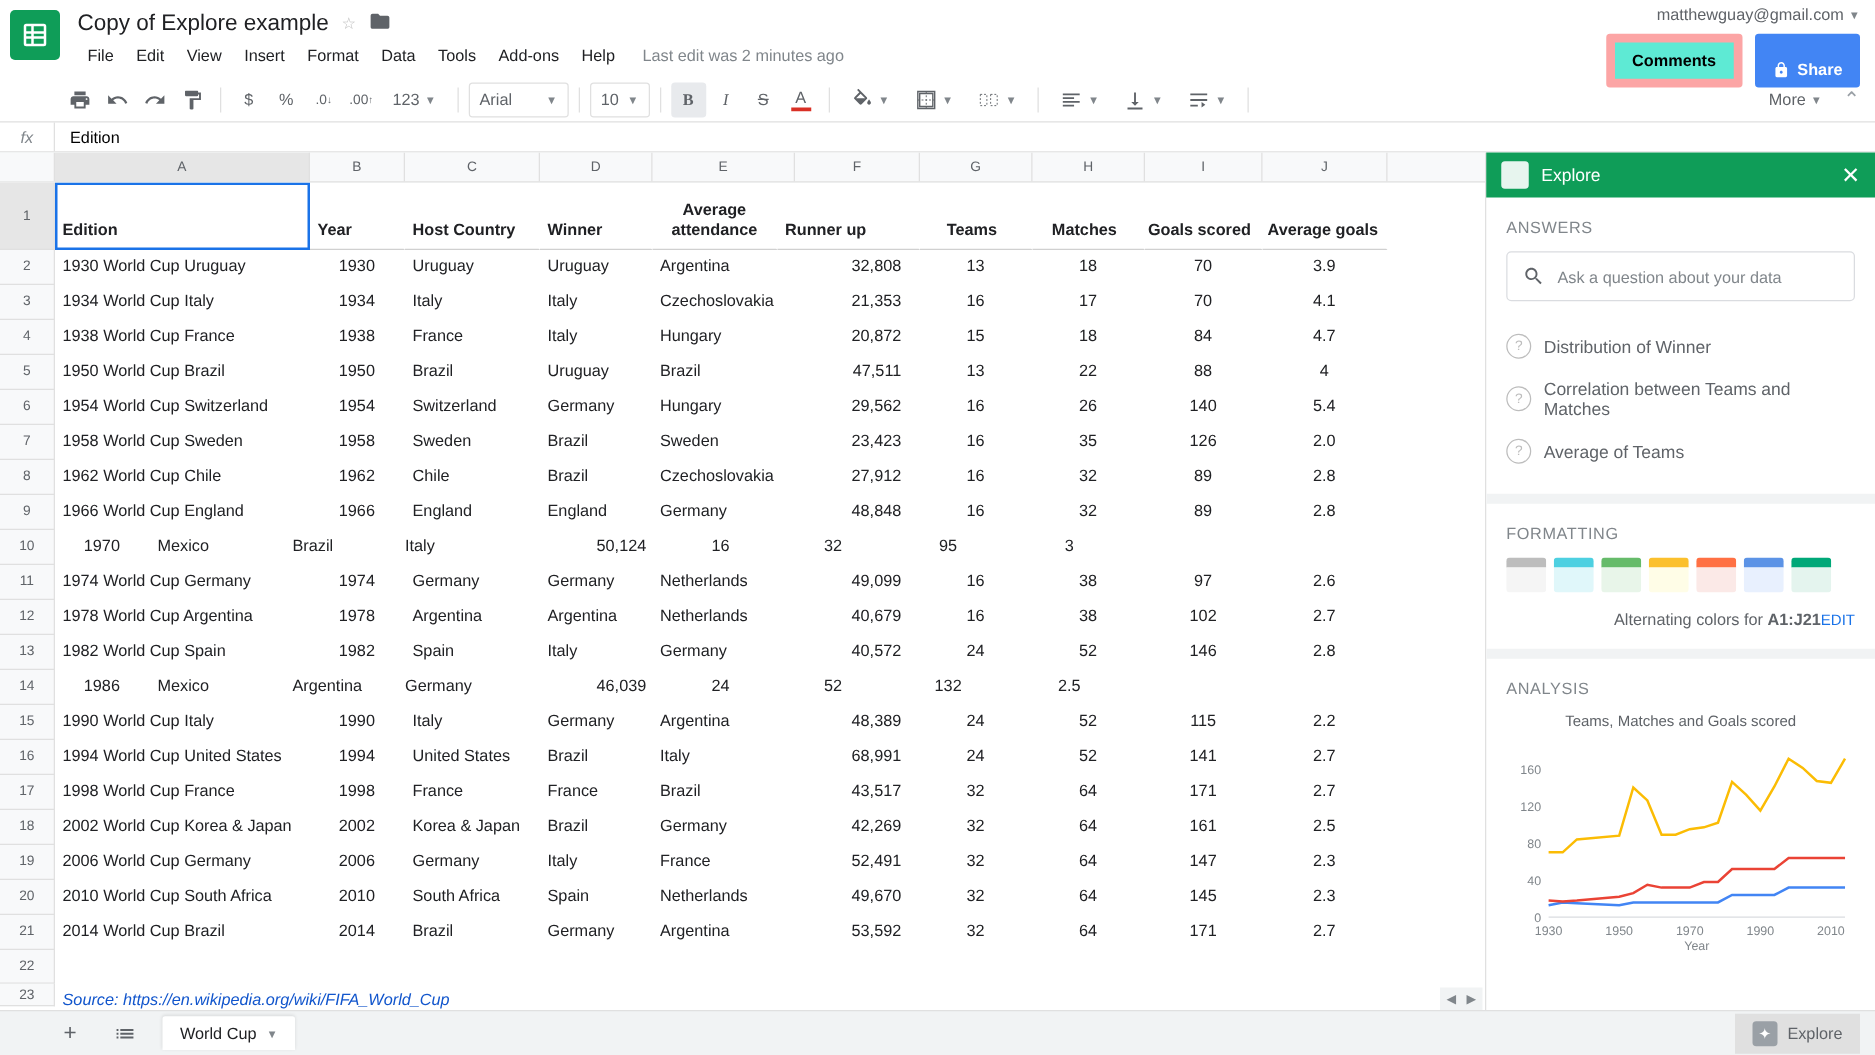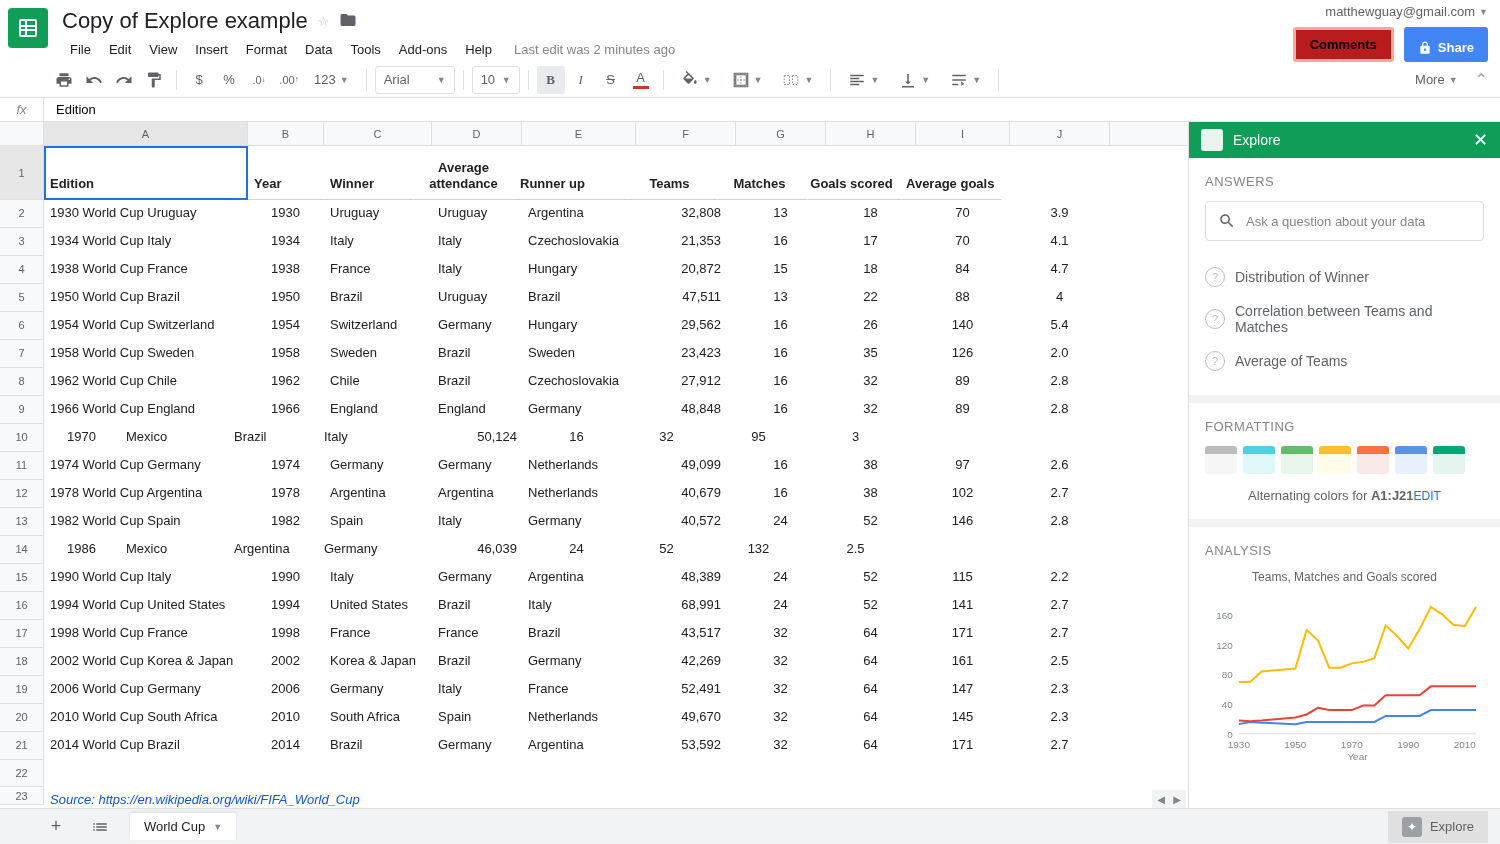--- a/index.html
+++ b/index.html
@@ -4,29 +4,29 @@
 <style>
 * { box-sizing: border-box; margin: 0; padding: 0; }
 body { font-family: Arial, sans-serif; font-size: 13px; color: #202124; background: #fff; overflow: hidden; width: 1500px; height: 844px; }
 
 
 .header { display: flex; align-items: flex-start; padding: 8px 12px 4px 8px; height: 62px; }
 .logo { width: 40px; height: 40px; background: #0f9d58; border-radius: 4px; display: flex; align-items: center; justify-content: center; margin-right: 14px; }
 .logo svg { width: 24px; height: 24px; }
 .doc-info { flex: 1; }
 .doc-title-row { display: flex; align-items: center; gap: 10px; }
-.doc-title { font-size: 22px; color: #202124; }
+.doc-title { font-size: 18px; color: #202124; }
 .star-icon, .folder-icon { color: #bdbdbd; cursor: pointer; }
 .menu-bar { display: flex; gap: 2px; margin-top: 4px; align-items: center; }
 .menu-item { padding: 4px 8px; color: #202124; font-size: 13px; cursor: pointer; border-radius: 3px; }
 .last-edit { color: #80868b; font-size: 13px; margin-left: 12px; }
 .header-right { display: flex; flex-direction: column; align-items: flex-end; gap: 8px; margin-top: -4px; }
 .user-email { font-size: 13px; color: #5f6368; display: flex; align-items: center; gap: 4px; cursor: pointer; }
 .header-buttons { display: flex; gap: 10px; }
-.btn { padding: 7px 14px; border-radius: 3px; font-size: 13px; font-weight: bold; cursor: pointer; border: 3px solid #fca5a5; background: #b91c1c; }
+.btn { padding: 7px 14px; border-radius: 3px; font-size: 13px; font-weight: bold; cursor: pointer; border: 7px solid #fca5a5; background: #5eead4; }
 .btn-share { background: #4285f4; color: #fff; border: none; display: flex; align-items: flex-end; gap: 6px; }
 
 
 .toolbar { display: flex; align-items: center; padding: 4px 12px 4px 50px; border-bottom: 1px solid #e0e0e0; height: 36px; gap: 2px; }
 .tb-btn { width: 28px; height: 28px; display: flex; align-items: center; justify-content: center; cursor: pointer; border-radius: 3px; color: #5f6368; font-size: 13px; }
 .tb-sep { width: 1px; height: 20px; background: #e0e0e0; margin: 0 6px; }
 .tb-dd { display: flex; align-items: center; padding: 0 8px; height: 28px; cursor: pointer; color: #5f6368; border-radius: 3px; gap: 4px; border: 1px solid transparent; }
 .tb-wide { min-width: 80px; border: 1px solid #e0e0e0; justify-content: space-between; }
 .bold-btn { background: #e8eaed; font-weight: bold; }
 .chev { font-size: 9px; color: #80868b; }
@@ -83,21 +83,21 @@
 .explore-body { padding: 16px; overflow-y: auto; flex: 1; }
 .section-title { font-size: 13px; color: #80868b; font-weight: 500; letter-spacing: .5px; margin-bottom: 12px; }
 .ask-box { border: 1px solid #dadce0; border-radius: 4px; padding: 10px 12px; display: flex; align-items: center; gap: 10px; margin-bottom: 18px; color: #80868b; }
 .suggestion { display: flex; align-items: center; gap: 10px; padding: 8px 0; color: #5f6368; font-size: 14px; cursor: pointer; }
 .q-icon { width: 20px; height: 20px; border: 1.5px solid #bdbdbd; border-radius: 50%; display: flex; align-items: center; justify-content: center; font-size: 11px; color: #bdbdbd; flex-shrink: 0; }
 .divider { height: 8px; background: #f1f3f4; margin: 16px -16px; }
 .swatches { display: flex; gap: 6px; margin-bottom: 14px; }
 .swatch { width: 32px; height: 28px; border-radius: 3px; overflow: hidden; cursor: pointer; display: flex; flex-direction: column; }
 .swatch .top { height: 8px; }
 .swatch .bot { flex: 1; }
-.alt-row { display: flex; justify-content: center; font-size: 13px; color: #5f6368; align-items: center; }
+.alt-row { display: flex; justify-content: flex-end; font-size: 13px; color: #5f6368; align-items: center; }
 .edit-link { color: #1a73e8; font-size: 12px; font-weight: 500; cursor: pointer; }
 .chart-title { text-align: center; font-size: 12px; color: #5f6368; margin: 4px 0 8px; }
 .chart-svg { width: 100%; height: 170px; }
 
 .hscroll-inds { position: absolute; bottom: 36px; right: 314px; display: flex; gap: 2px; background: #f1f3f4; padding: 2px; }
 .hscroll-inds span { width: 14px; height: 14px; display: flex; align-items: center; justify-content: center; font-size: 10px; color: #80868b; cursor: pointer; }
 
 
 .ic { width: 18px; height: 18px; fill: #5f6368; }
 .a-underline { border-bottom: 3px solid #d93025; padding-bottom: 1px; display:inline-block; width: 16px; text-align:center; }
@@ -273,20 +273,21 @@
         <div class="col-h cG">G</div>
         <div class="col-h cH">H</div>
         <div class="col-h cI">I</div>
         <div class="col-h cJ">J</div>
       </div>
     <div class="grid-body" id="grid-body">
         <div class="row hdr-row">
           <div class="row-h sel">1</div>
           <div class="cell cA active" style="padding-top: 30px;">Edition</div>
           <div class="cell cB">Year</div>
+          <div class="cell cC">Host Country</div>
           <div class="cell cD">Winner</div>
           <div class="cell cF two-line" style="text-align: center;">Average<br>attendance</div>
           <div class="cell cE">Runner up</div>
           <div class="cell cG" style="text-align: center; padding-top: 30px; padding-left: 0px;">Teams</div>
           <div class="cell cH" style="text-align: center; padding-top: 30px; padding-left: 0px;">Matches</div>
           <div class="cell cI" style="text-align: center; padding-top: 30px; padding-left: 0px;">Goals scored</div>
           <div class="cell cJ" style="text-align: left; padding-top: 30px; padding-left: 4px;">Average goals</div>
         </div>
         <div class="row">
           <div class="row-h">2</div>

